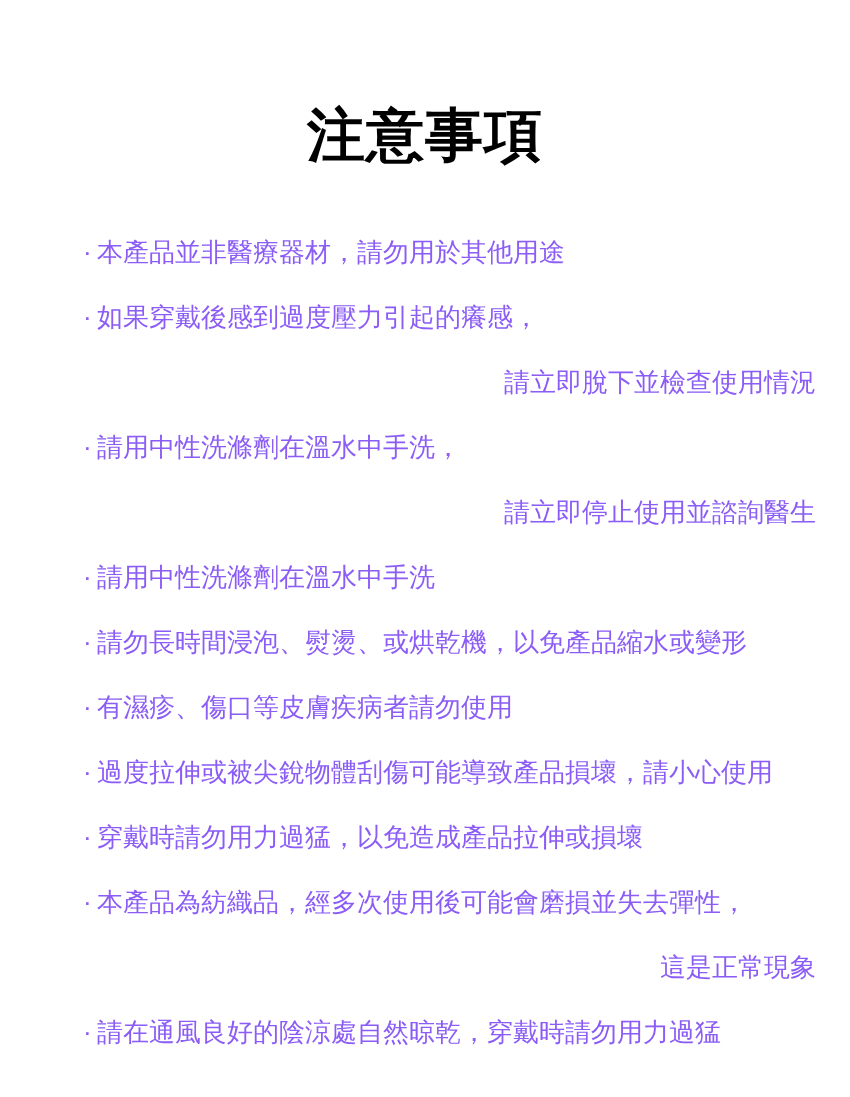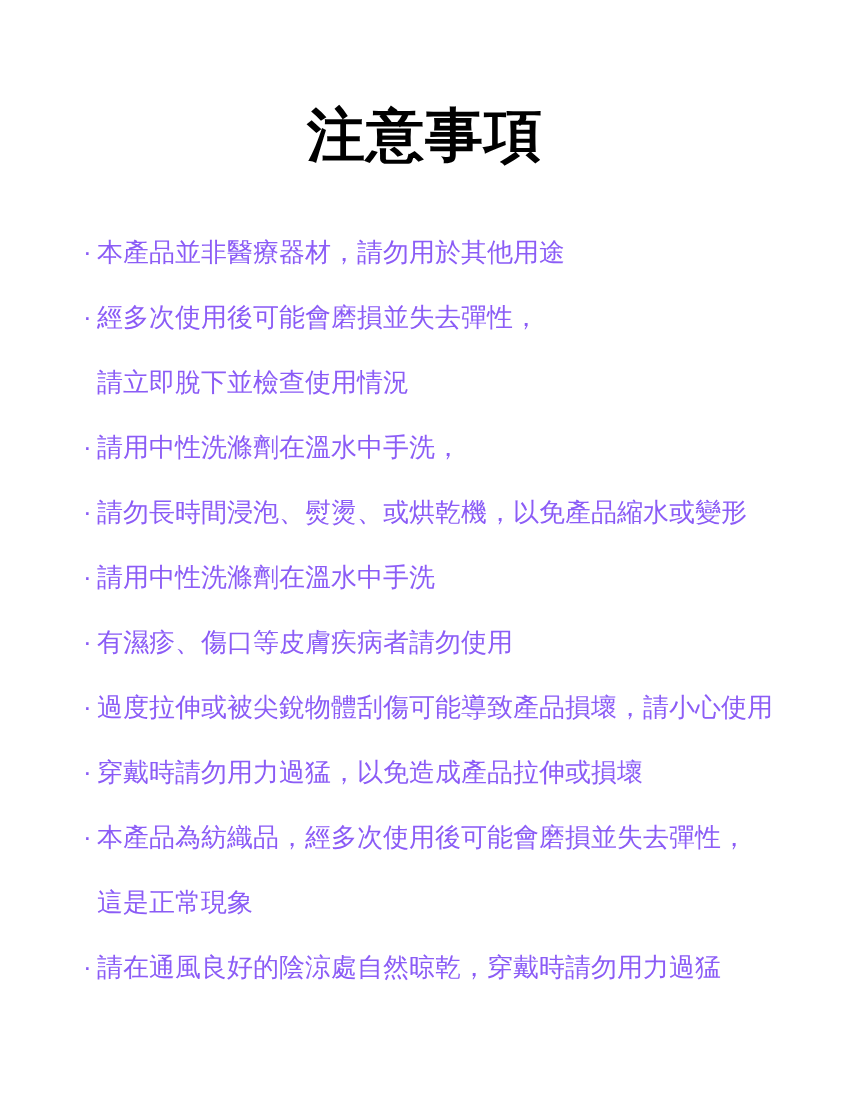--- a/index.html
+++ b/index.html
@@ -40,49 +40,51 @@
   }
   .line {
     white-space: nowrap;
   }
   .bullet {
     display: inline-block;
     width: 14px;
   }
   .line.cont {
     padding-left: 14px;
+    text-align: right;
   }
 </style>
 </head>
 <body>
 
 <div class="page">
   <h1 class="title">注意事項</h1>
   <div class="list">
   <div class="item">
     <div class="line first"><span class="bullet">·</span><span class="txt">本產品並非醫療器材，請勿用於其他用途</span></div>
 
   </div>
 
   <div class="item">
-    <div class="line first"><span class="bullet">·</span><span class="txt">經多次使用後可能會磨損並失去彈性，</span></div>
+    <div class="line first"><span class="bullet">·</span><span class="txt">如果穿戴後感到過度壓力引起的癢感，</span></div>
     <div class="line cont">請立即脫下並檢查使用情況</div>
   </div>
 
   <div class="item">
     <div class="line first"><span class="bullet">·</span><span class="txt">請用中性洗滌劑在溫水中手洗，</span></div>
+    <div class="line cont">請立即停止使用並諮詢醫生</div>
+  </div>
+
+  <div class="item">
+    <div class="line first"><span class="bullet">·</span><span class="txt">請用中性洗滌劑在溫水中手洗</span></div>
+
   </div>
 
   <div class="item">
     <div class="line first"><span class="bullet">·</span><span class="txt">請勿長時間浸泡、熨燙、或烘乾機，以免產品縮水或變形</span></div>
-
-  </div>
-
-  <div class="item">
-    <div class="line first"><span class="bullet">·</span><span class="txt">請用中性洗滌劑在溫水中手洗</span></div>
 
   </div>
 
   <div class="item">
     <div class="line first"><span class="bullet">·</span><span class="txt">有濕疹、傷口等皮膚疾病者請勿使用</span></div>
 
   </div>
 
   <div class="item">
     <div class="line first"><span class="bullet">·</span><span class="txt">過度拉伸或被尖銳物體刮傷可能導致產品損壞，請小心使用</span></div>

